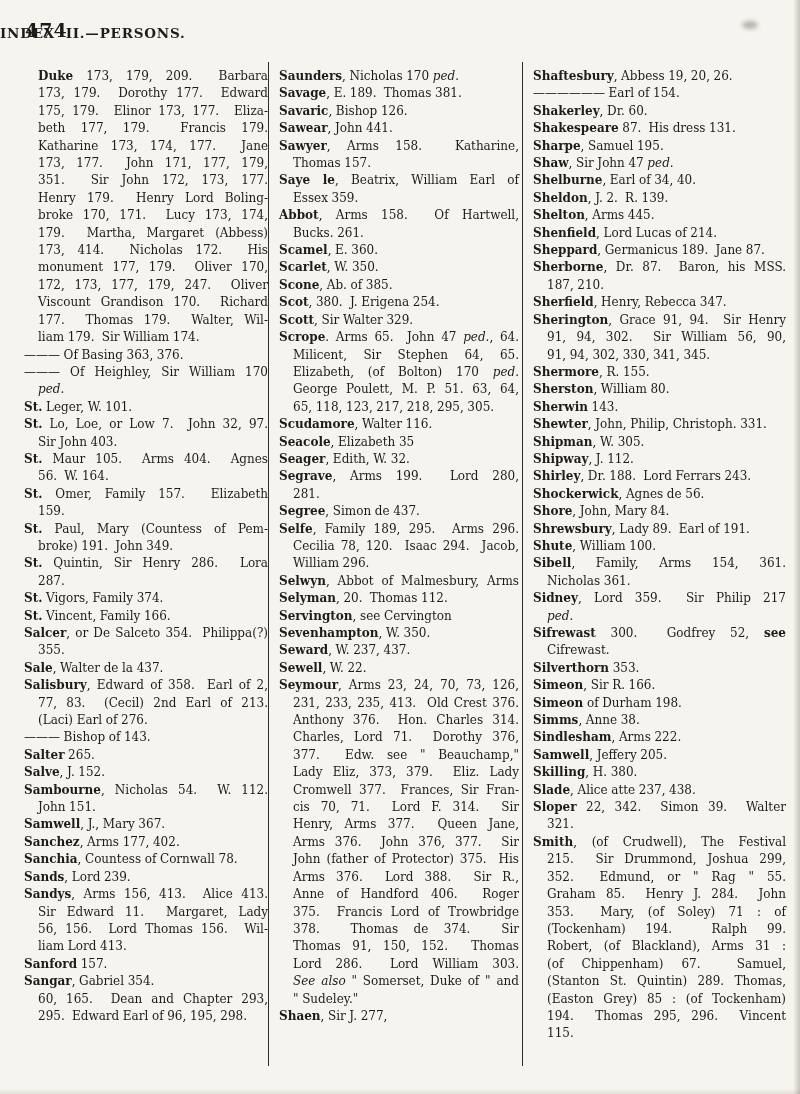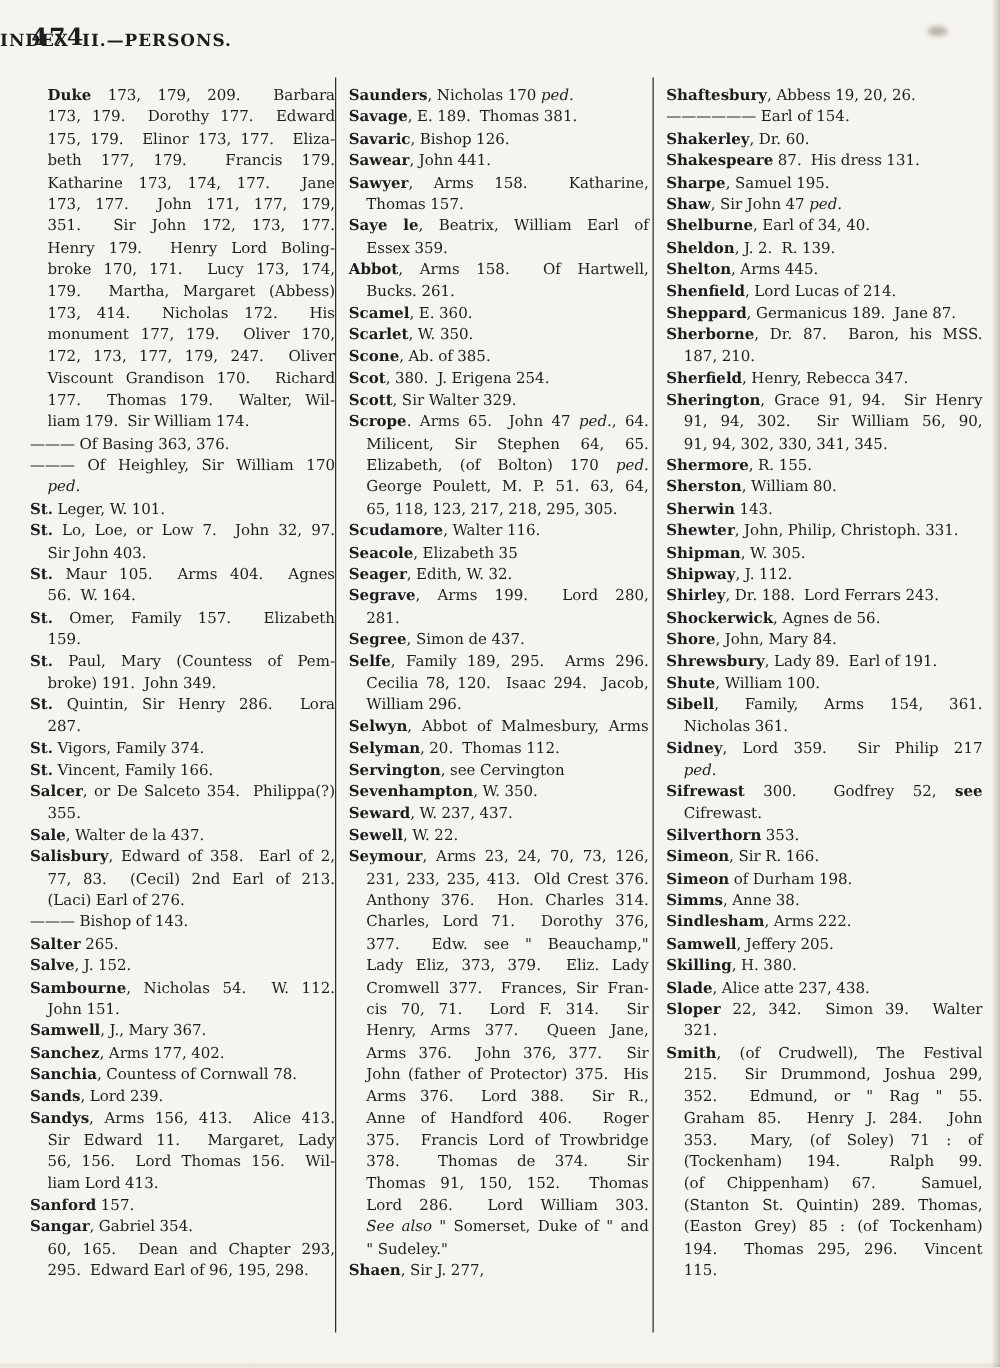--- a/index.html
+++ b/index.html
@@ -401,20 +401,21 @@
           <div class="line jl"><b>Sloper</b> 22, 342.&nbsp; Simon 39.&nbsp; Walter</div>
           <div class="line cont">321.</div>
         </div>
         <div class="entry">
           <div class="line jl"><b>Smith</b>, (of Crudwell), The Festival</div>
           <div class="line cont jl">215.&nbsp; Sir Drummond, Joshua 299,</div>
           <div class="line cont jl">352.&nbsp; Edmund, or " Rag " 55.</div>
           <div class="line cont jl">Graham 85.&nbsp; Henry J. 284.&nbsp; John</div>
           <div class="line cont jl">353.&nbsp; Mary, (of Soley) 71 : of</div>
           <div class="line cont jl">(Tockenham) 194.&nbsp; Ralph 99.</div>
+          <div class="line cont jl">Robert, (of Blackland), Arms 31 :</div>
           <div class="line cont jl">(of Chippenham) 67.&nbsp; Samuel,</div>
           <div class="line cont jl">(Stanton St. Quintin) 289. Thomas,</div>
           <div class="line cont jl">(Easton Grey) 85 : (of Tockenham)</div>
           <div class="line cont jl">194.&nbsp; Thomas 295, 296.&nbsp; Vincent</div>
           <div class="line cont">115.</div>
         </div>
       </div>
   </div>
 
   <div class="edge-right"></div>

